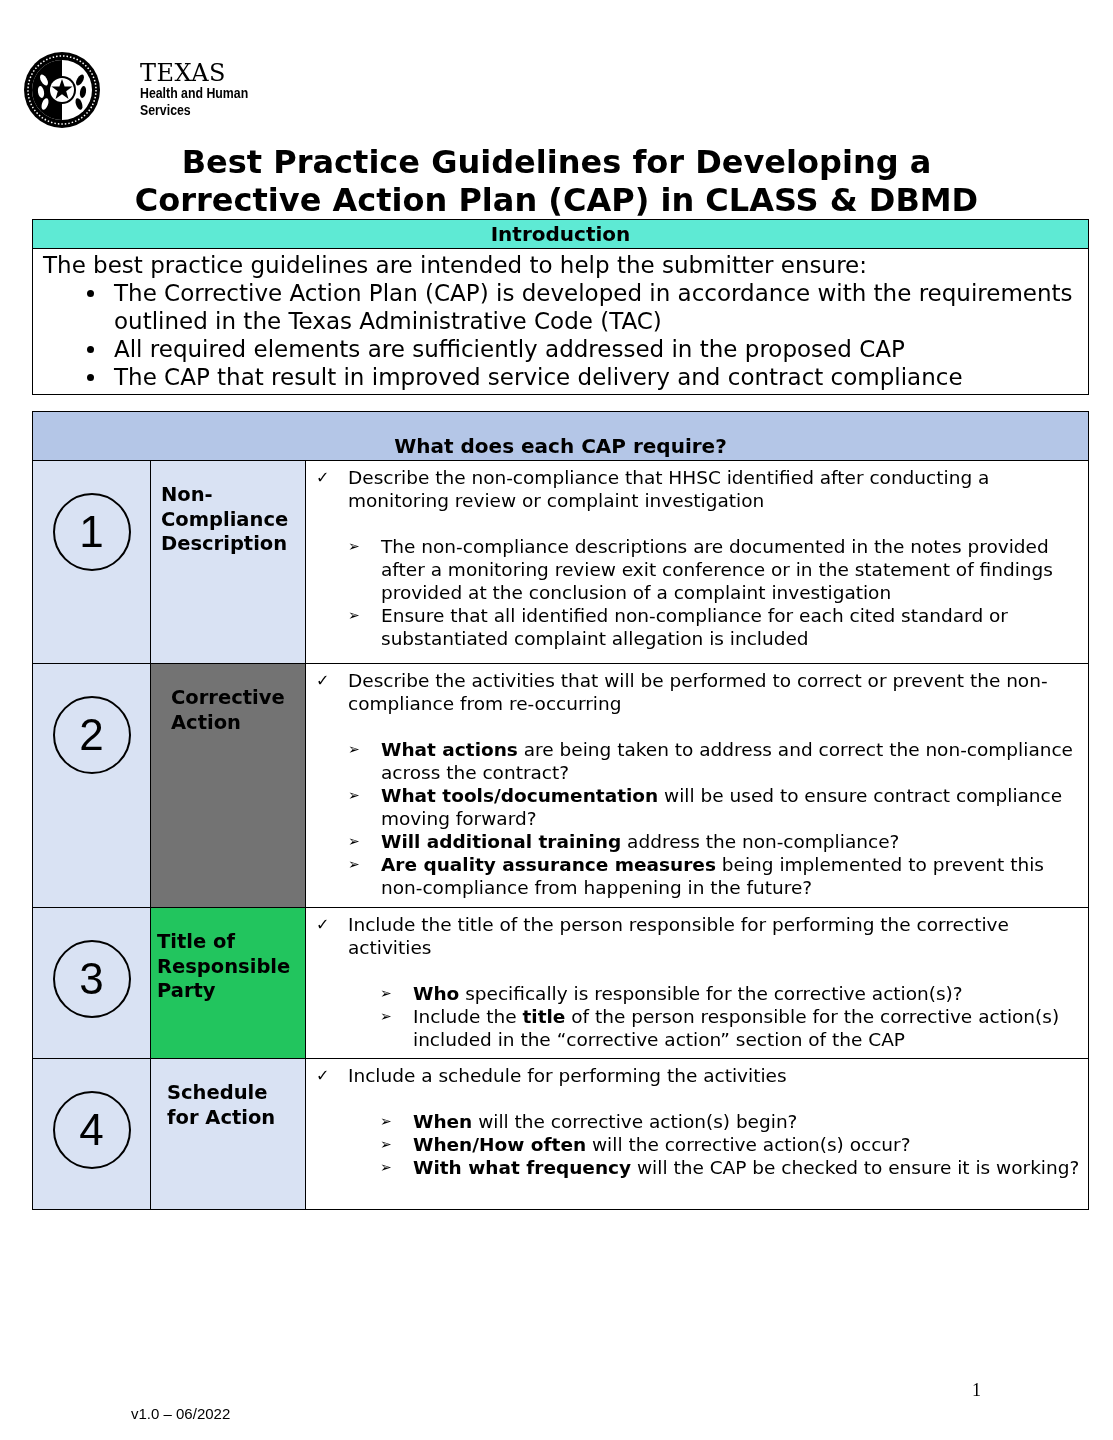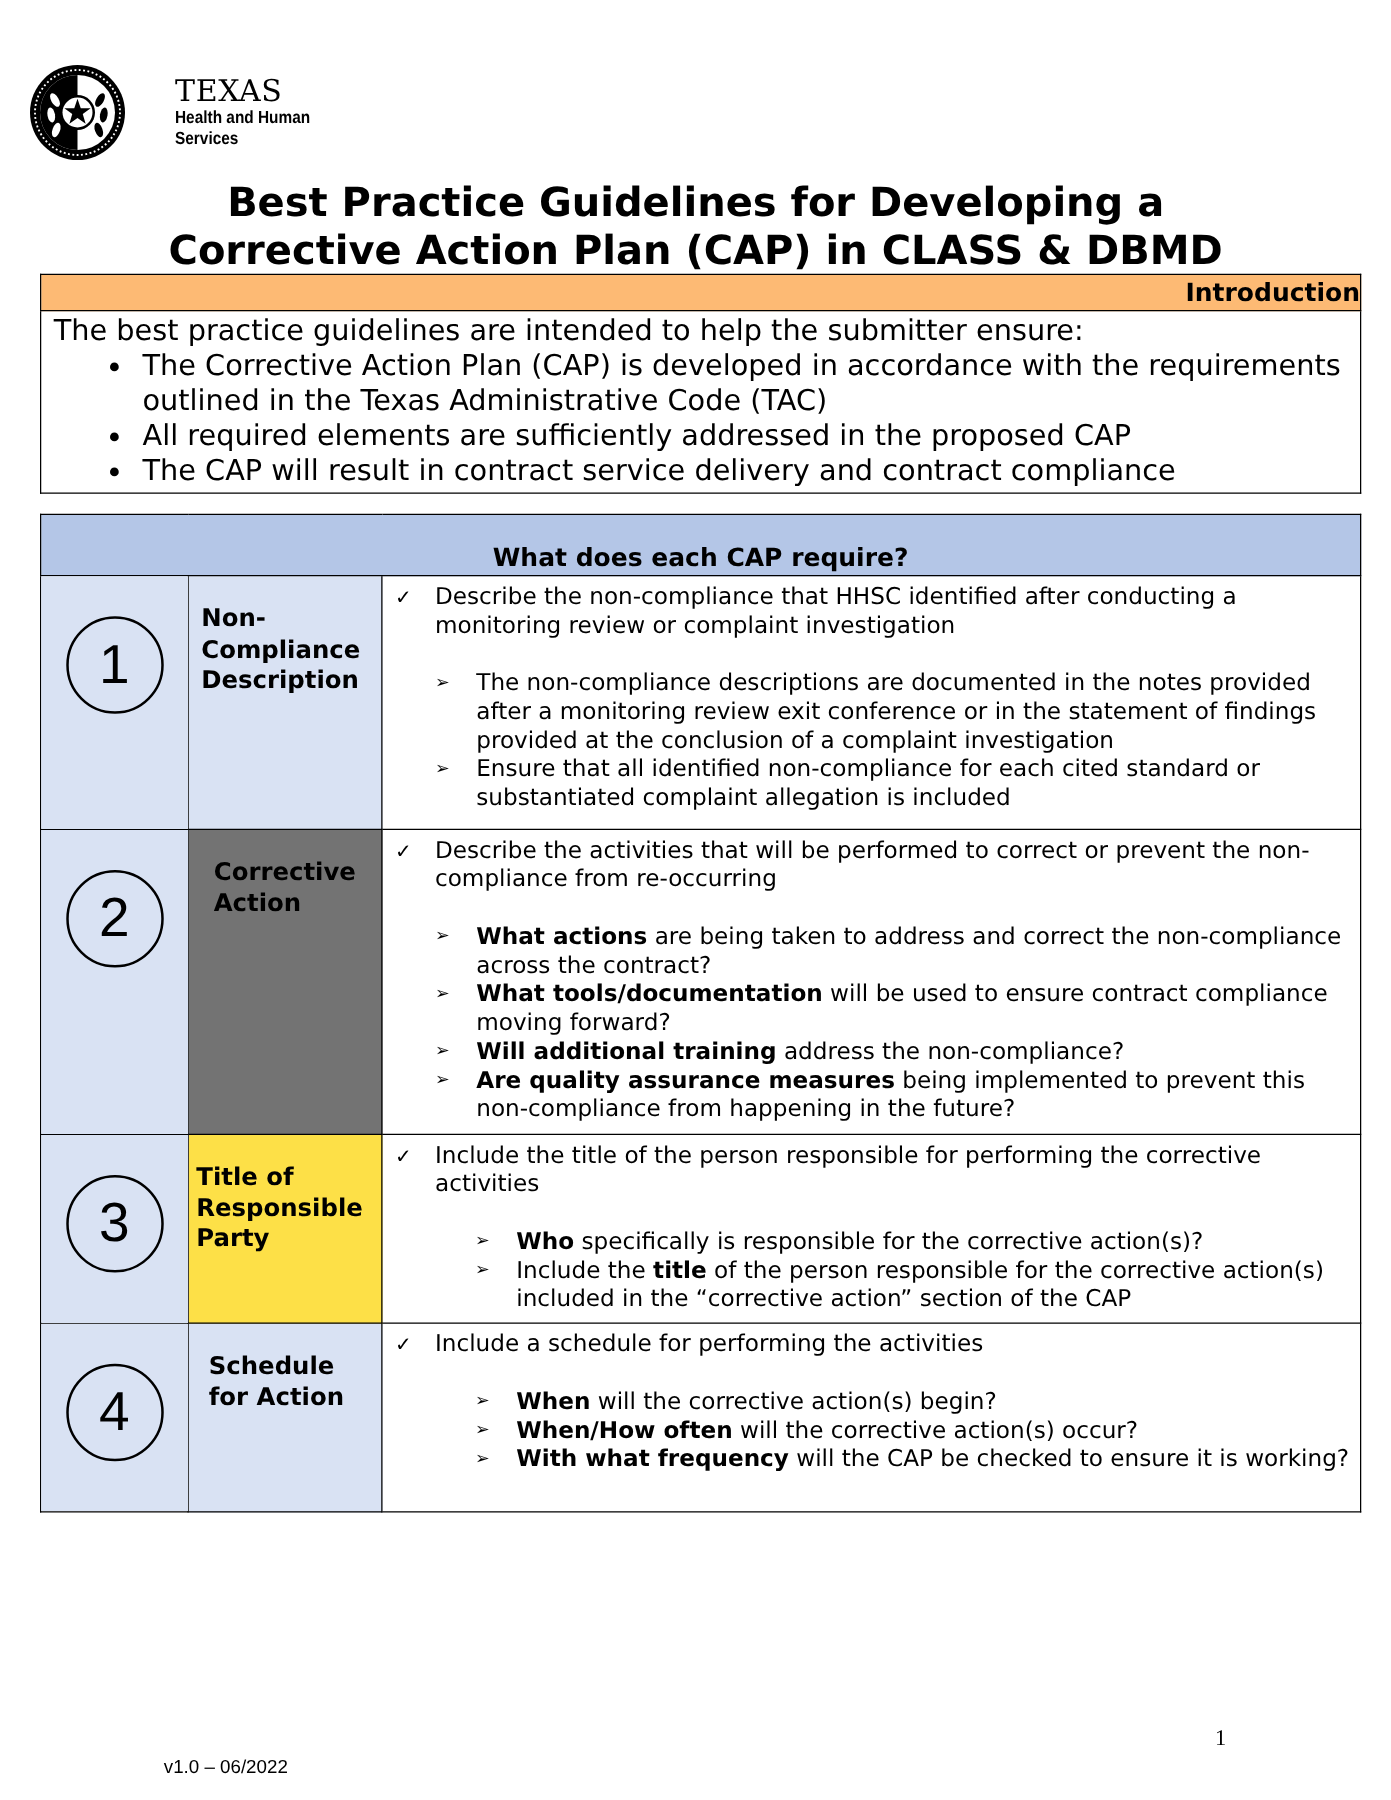--- a/index.html
+++ b/index.html
@@ -66,29 +66,29 @@
 </div>
 
 <div class="title">
   <div>Best Practice Guidelines for Developing a</div>
   <div>Corrective Action Plan (CAP) in CLASS &amp; DBMD</div>
 </div>
 
 <table class="intro">
   <tbody>
       <tr>
-        <td class="band" style="background: #fdba74; text-align: right;">Introduction</td>
+        <td class="band" style="background: #5eead4;">Introduction</td>
       </tr>
   <tr>
         <td class="intro-body">
     <div>The best practice guidelines are intended to help the submitter ensure:</div>
     <ul>
       <li>The Corrective Action Plan (CAP) is developed in accordance with the requirements outlined in the Texas Administrative Code (TAC)</li>
       <li>All required elements are sufficiently addressed in the proposed CAP</li>
-      <li>The CAP will result in contract service delivery and contract compliance</li>
+      <li>The CAP that result in improved service delivery and contract compliance</li>
     </ul>
   </td>
       </tr>
 </tbody>
   </table>
 
 <table class="cap">
   <tbody>
       <tr>
         <td colspan="3" class="cap-head" style="background: rgb(180, 198, 231);">What does each CAP require?</td>
@@ -147,21 +147,21 @@
             <span class="mk">➢</span>
             <span><b>Are quality assurance measures</b><span> being implemented to prevent this non-compliance from happening in the future?</span></span>
           </div>
     </td>
   </tr>
 
   <tr style="height:151px">
     <td class="numcell" style="background: rgb(217, 226, 243);">
           <div class="circle">3</div>
         </td>
-    <td class="labelcell" style="background: #fde047;">
+    <td class="labelcell" style="background: #22c55e;">
           <div style="padding-left:6px;padding-right:6px">Title of Responsible Party</div>
         </td>
     <td class="content">
       <div class="chk">
             <span class="mk">✓</span>
             <span>Include the title of the person responsible for performing the corrective activities</span>
           </div>
       <div class="gap"></div>
       <div class="arr ind2">
             <span class="mk">➢</span>

